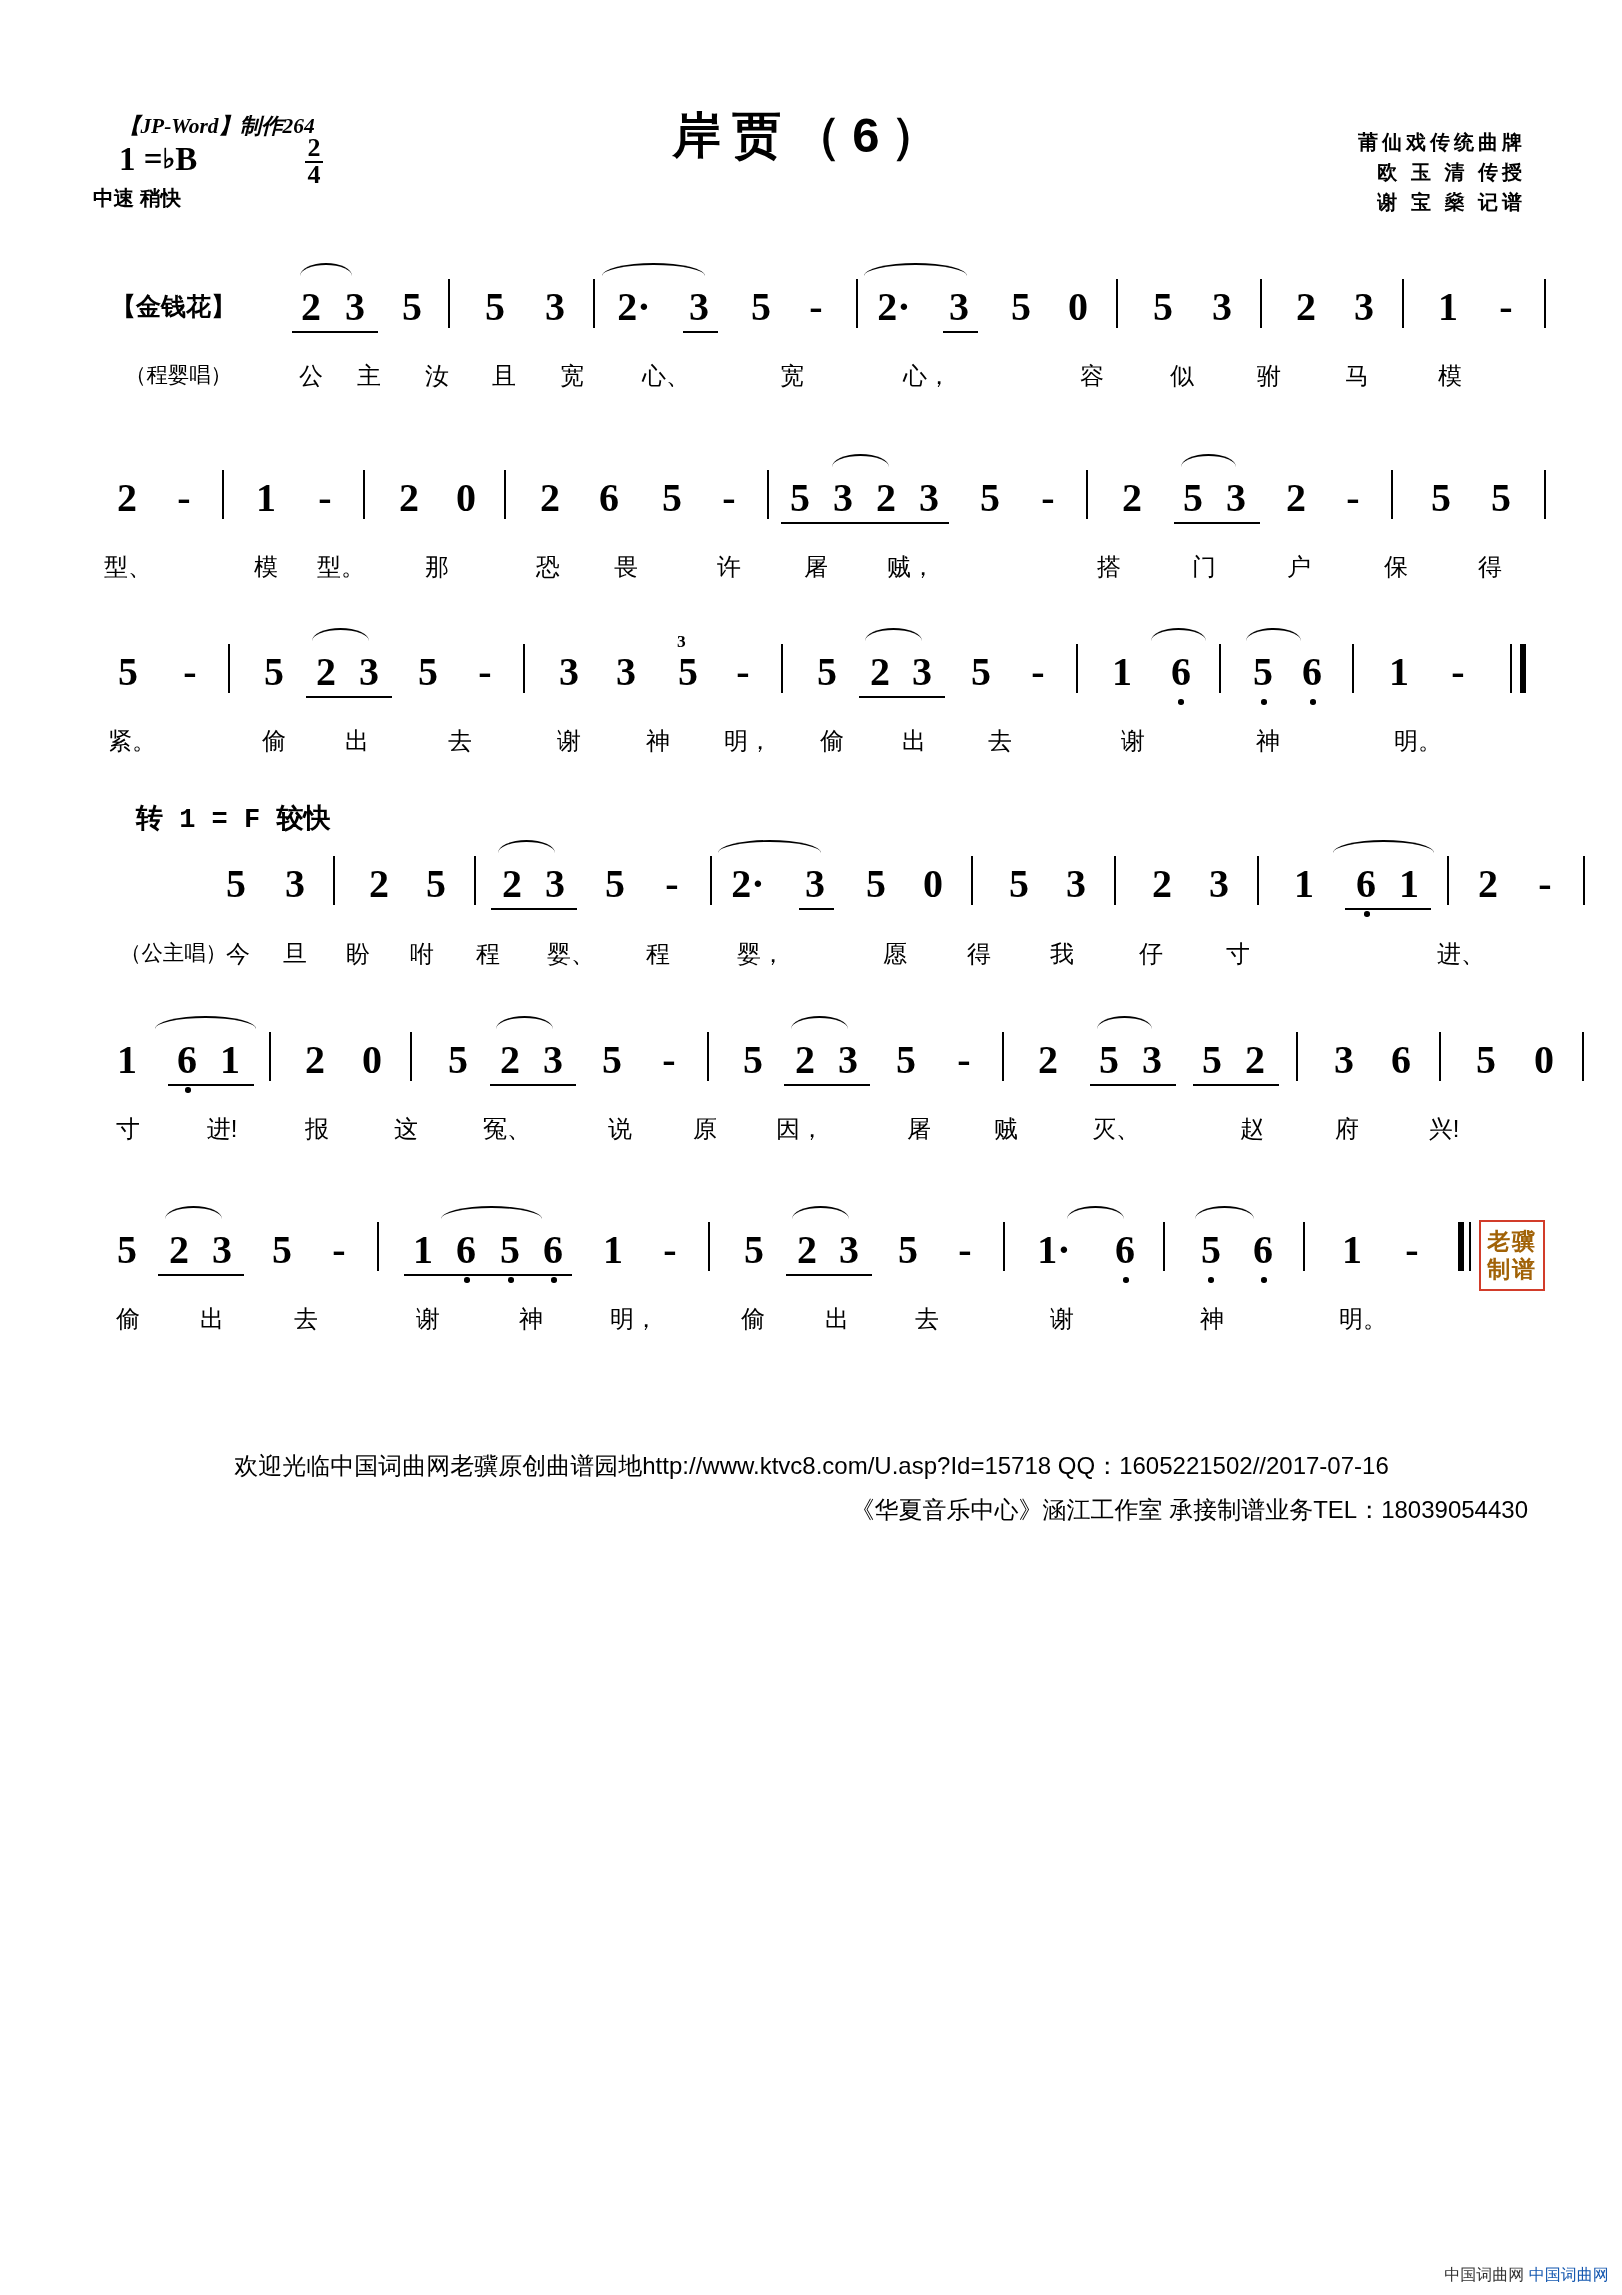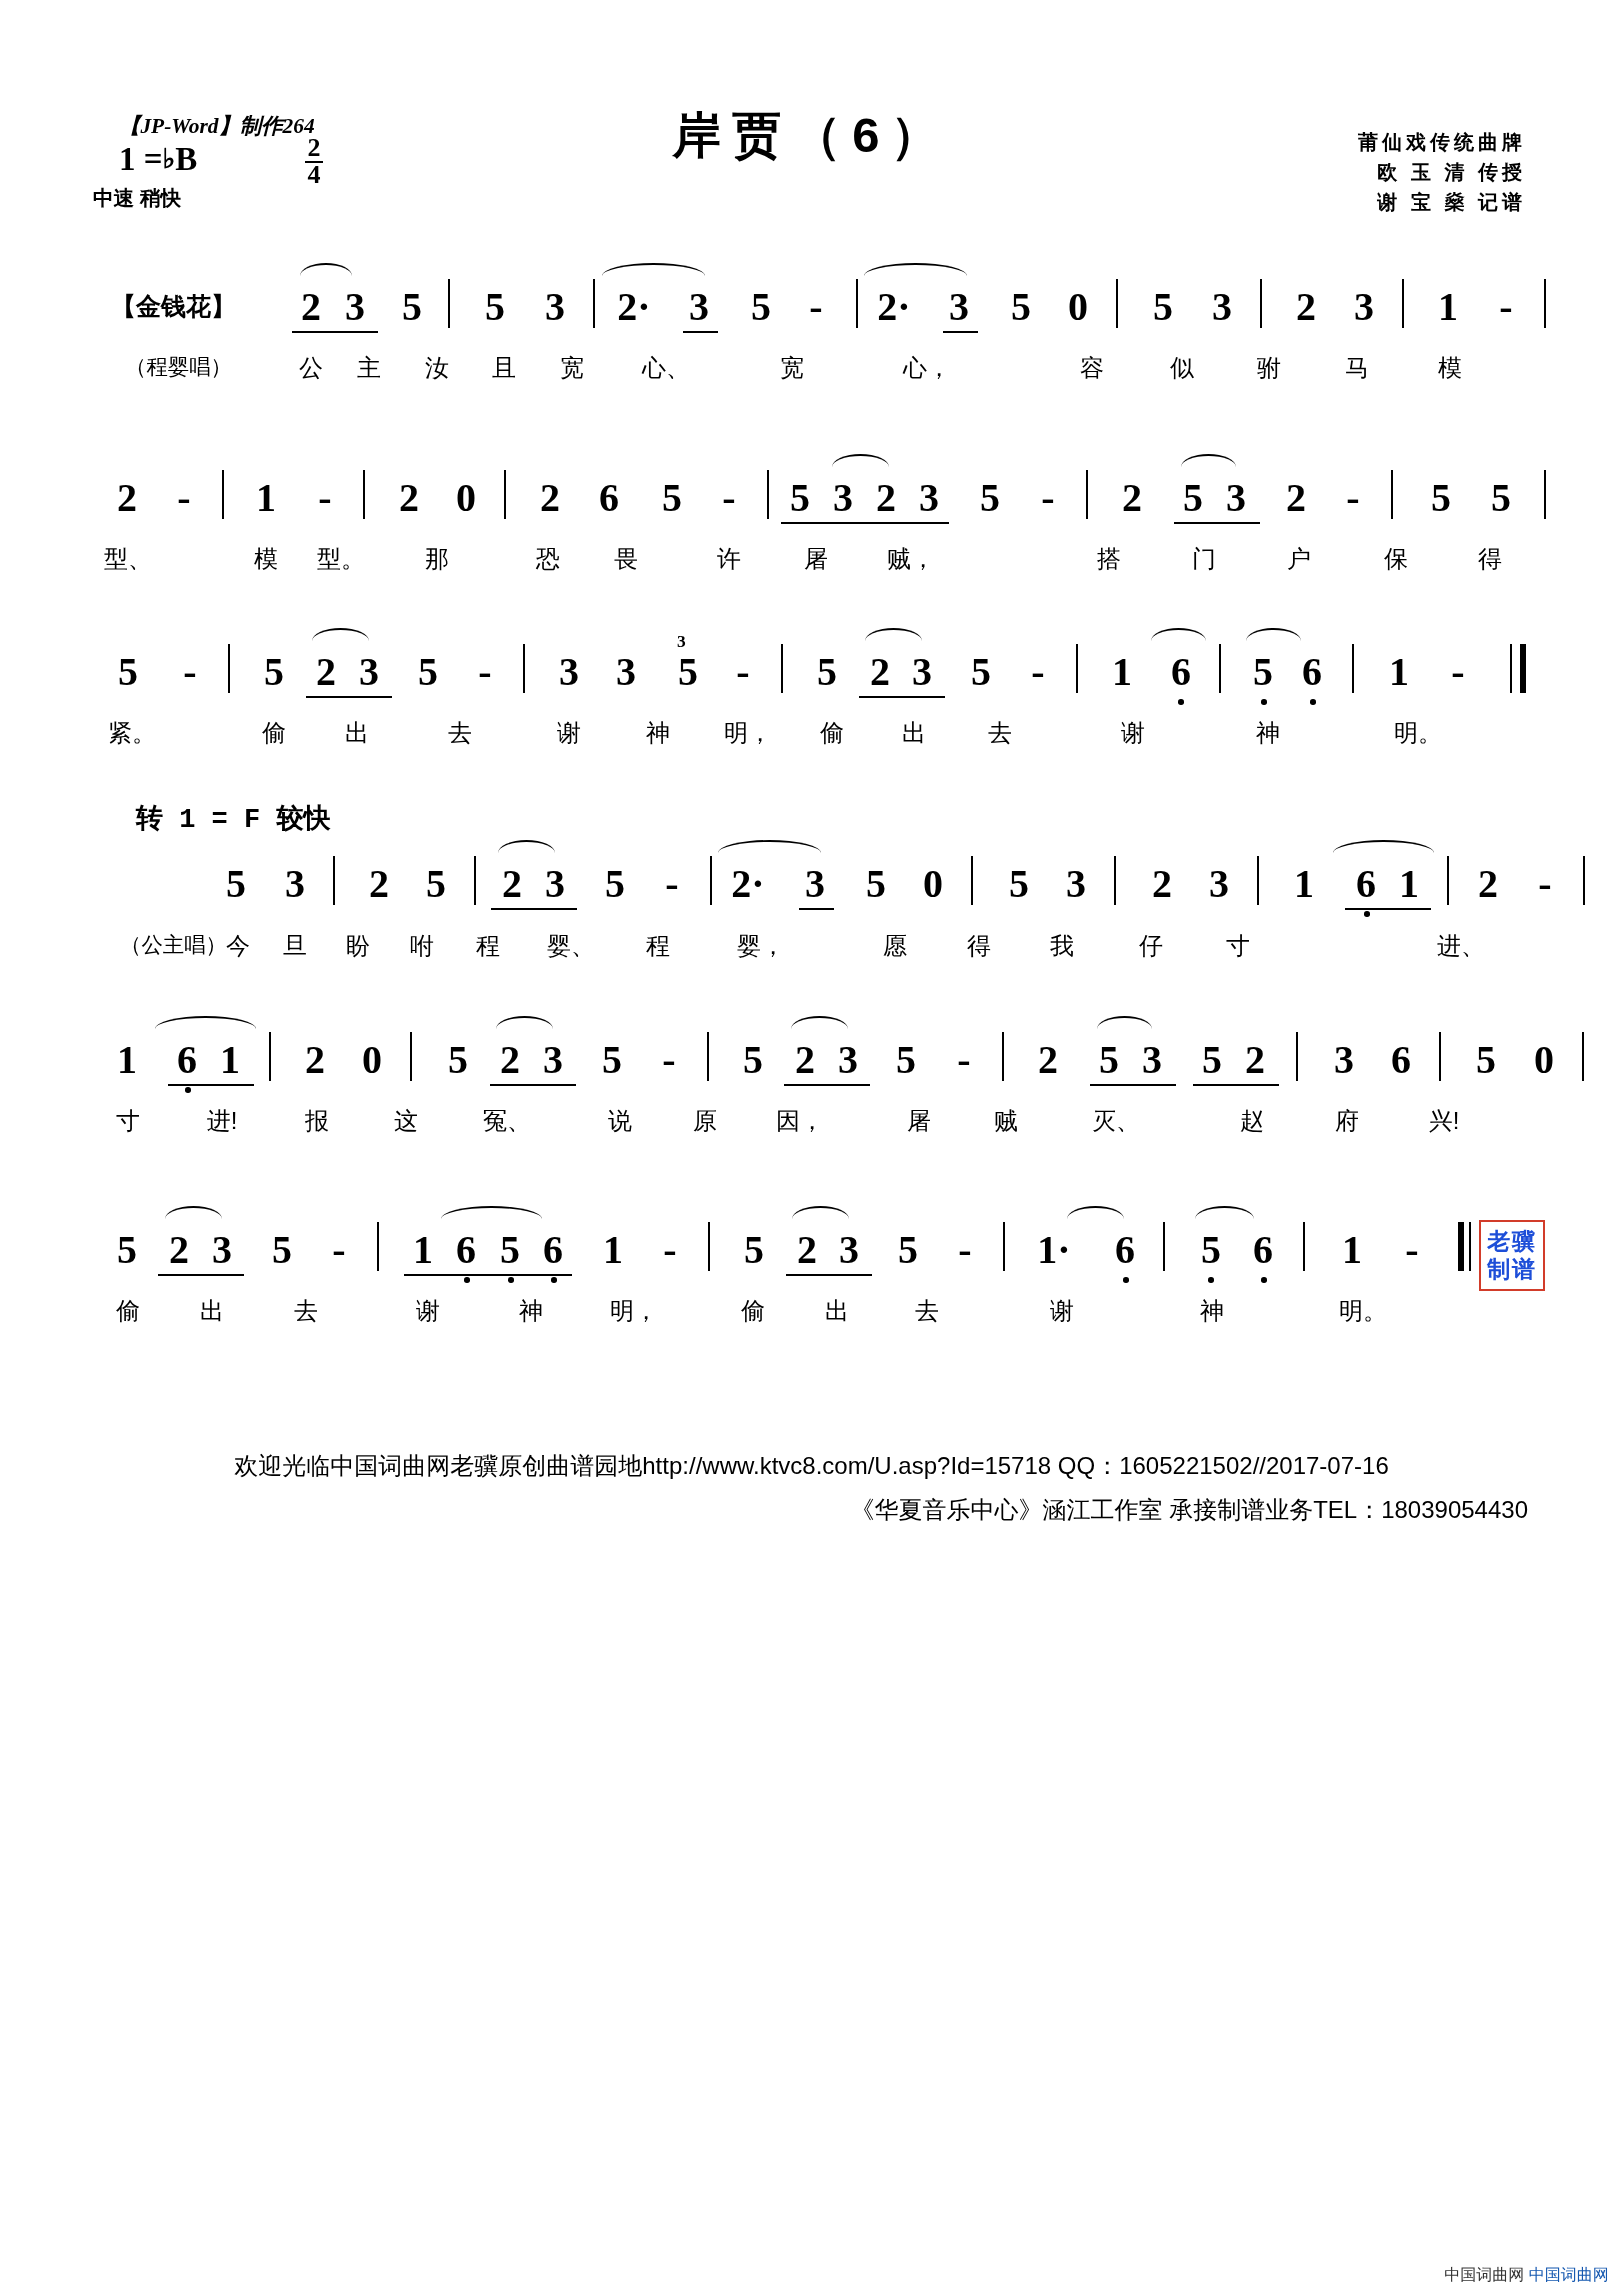--- a/index.html
+++ b/index.html
@@ -125,20 +125,21 @@
     font-weight: bold;
   }
   .lyrics {
     position: absolute;
     left: 0;
     width: 1297px;
     height: 44px;
     font-family: "Liberation Sans", sans-serif;
     font-size: 24px;
     letter-spacing: 0px;
+    margin-top: 8px;
   }
   .n {
     position: absolute;
     white-space: nowrap;
     transform: translateX(-50%);
   }
   .bar {
     position: absolute;
     width: 2.4px;
     background: #000;
@@ -196,21 +197,21 @@
     position: absolute;
     font-family: "Liberation Serif", serif;
     font-size: 17.4px;
     font-weight: bold;
   }
 
   
   .stamp {
     position: absolute;
     border: 2.4px solid #d23c2a;
-    color: #1d4ed8;
+    color: #a16207;
     font-family: "Liberation Sans", sans-serif;
     font-weight: bold;
     font-size: 23px;
     line-height: 28.5px;
     padding: 4.8px 6.3px;
     letter-spacing: 1.6px;
   }
 
   
   .footline1 {

